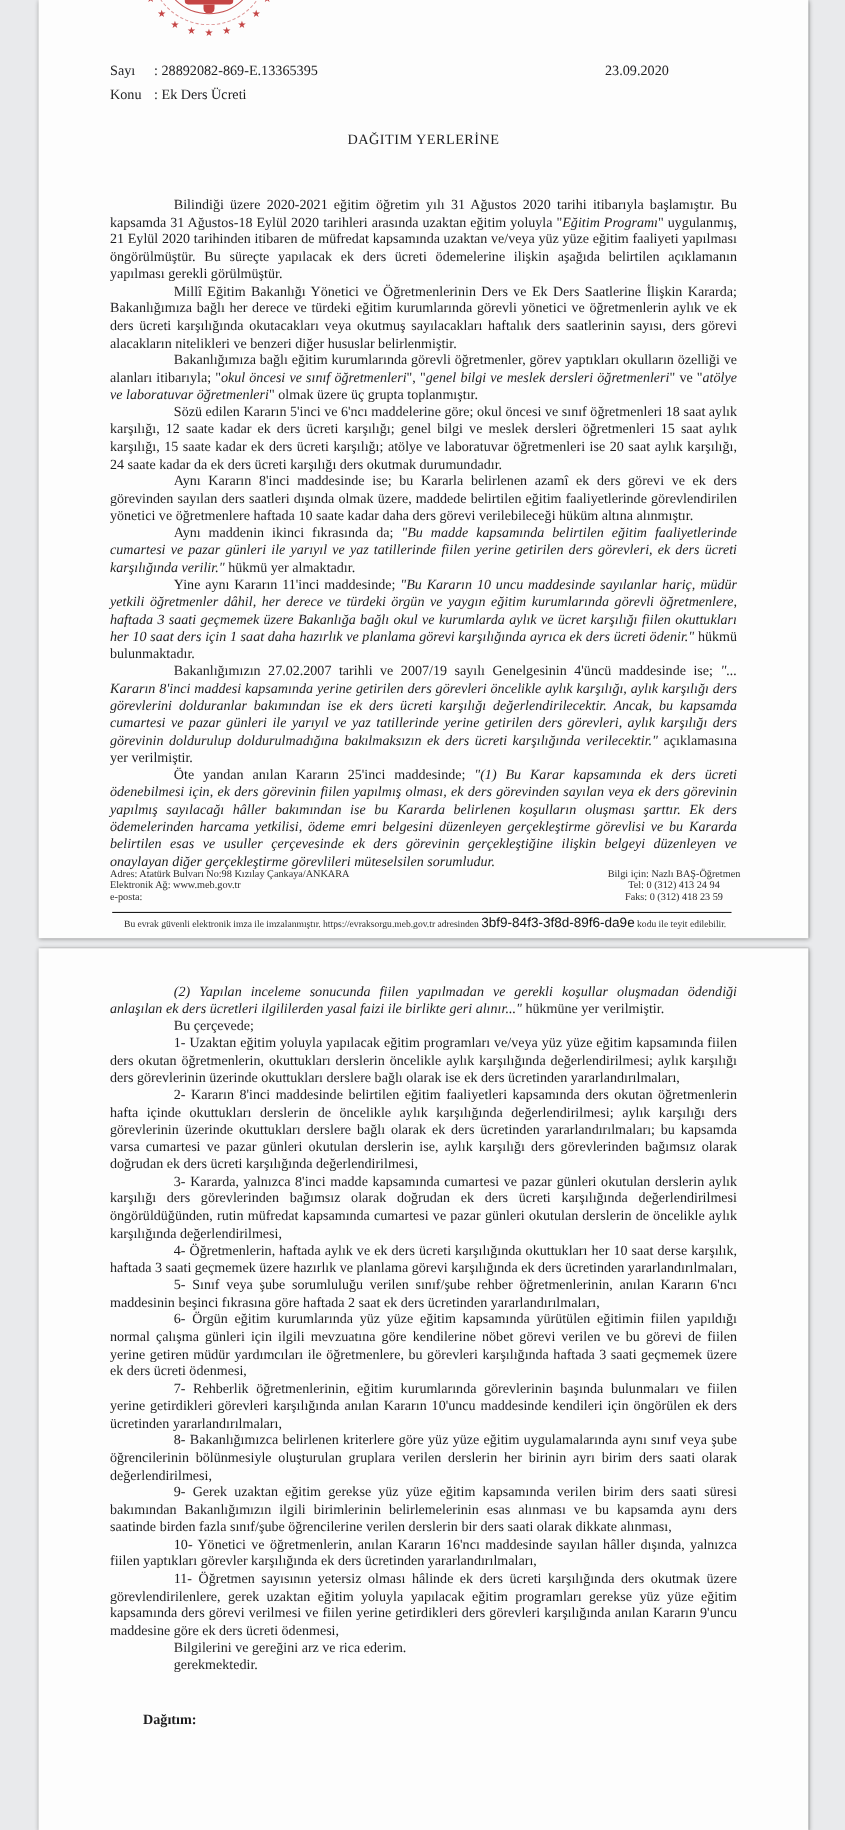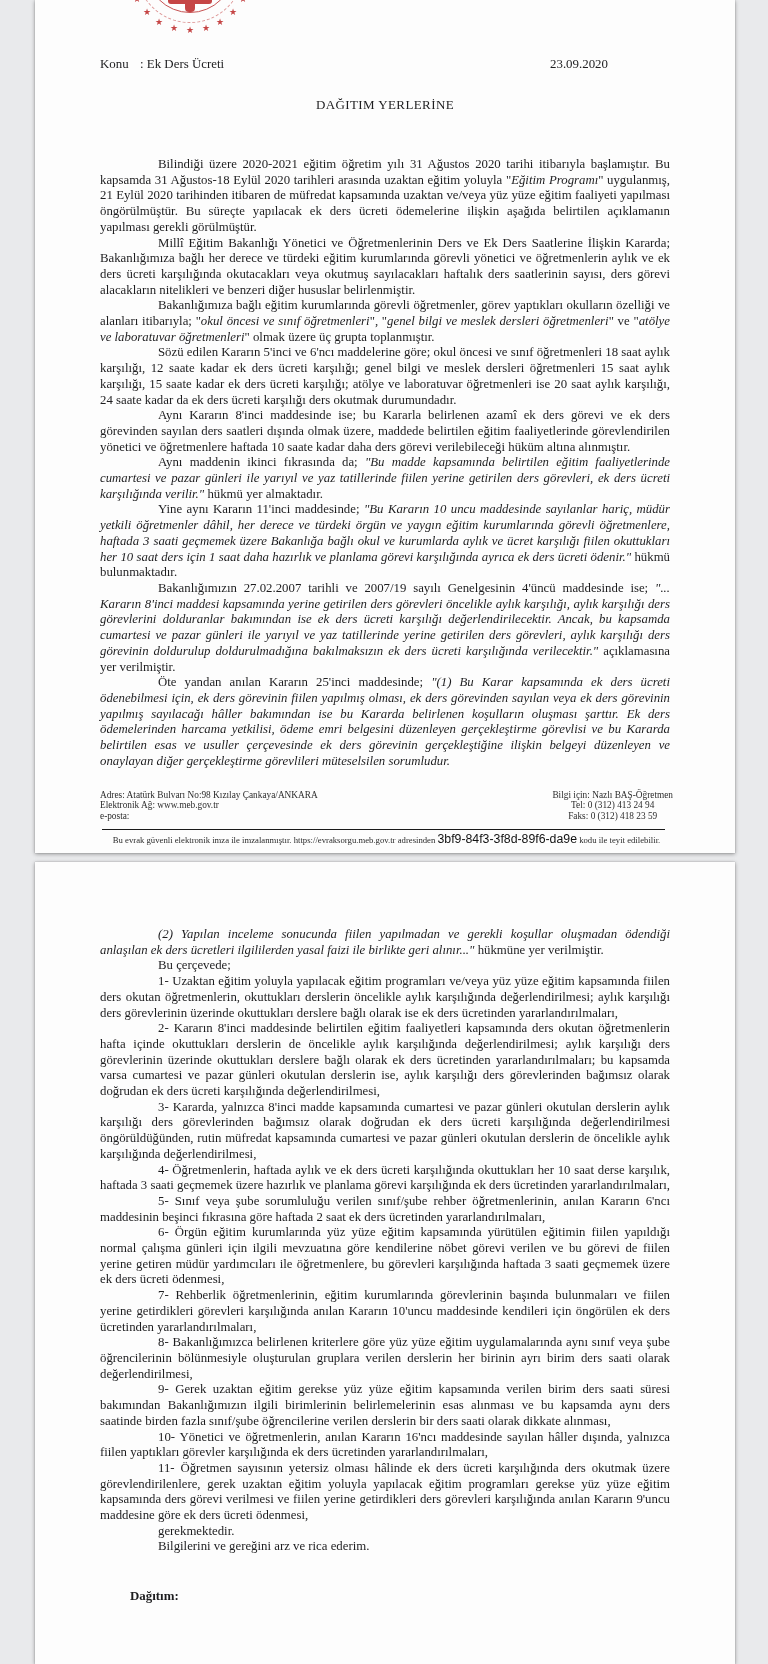--- a/index.html
+++ b/index.html
@@ -49,21 +49,21 @@
 
   
   .footer{position:absolute;left:65px;right:62px;bottom:7px;}
   .footer-cols{display:flex;justify-content:space-between;font-size:9.3px;line-height:10.8px;color:#2b2b2b;}
   .footer-right{text-align:center;}
   .footer-rule{border-top:1.6px solid #1a1a1a;margin:7px 8px 0 2px;}
   .verification{margin-top:2px;font-size:8.7px;color:#2b2b2b;text-align:center;white-space:nowrap;}
   .vcode{font-family:Liberation Sans, sans-serif;font-size:12.3px;letter-spacing:0;color:#111;}
 
   
-  #page2 .content{padding-top:65px;}
+  #page2 .content{padding-top:32px;}
   .signature{margin-top:26px;margin-left:345px;width:162px;text-align:center;
     font-size:12.9px;line-height:18.6px;}
   .distribution{margin-top:34px;margin-left:30px;font-size:12.9px;font-weight:bold;}
 </style>
 </head>
 <body>
 
 <div>
 
   <div class="page" id="page1">
@@ -79,20 +79,24 @@
       <span class="star s4"></span>
       <span class="star s5"></span>
       <span class="star s6"></span>
       <span class="star s7"></span>
       <span class="star s8"></span>
       <span class="star s9"></span>
     </div>
 
     <div class="content">
       <div class="meta">
+        <div class="meta-row">
+          <span class="meta-label">Sayı</span>
+          <span class="meta-value">: 28892082-869-E.13365395</span>
+        </div>
         <div class="meta-row">
           <span class="meta-label">Konu</span>
           <span class="meta-value">: Ek Ders Ücreti</span>
         </div>
         <div class="doc-date">23.09.2020</div>
       </div>
 
       <div class="addressee">DAĞITIM YERLERİNE</div>
 
       <div class="body-text">
@@ -137,22 +141,22 @@
           <p class="para"><span>2- Kararın 8'inci maddesinde belirtilen eğitim faaliyetleri kapsamında ders okutan öğretmenlerin hafta içinde okuttukları derslerin de öncelikle aylık karşılığında değerlendirilmesi; aylık karşılığı ders görevlerinin üzerinde okuttukları derslere bağlı olarak ek ders ücretinden yararlandırılmaları; bu kapsamda varsa cumartesi ve pazar günleri okutulan derslerin ise, aylık karşılığı ders görevlerinden bağımsız olarak doğrudan ek ders ücreti karşılığında değerlendirilmesi,</span></p>
           <p class="para"><span>3- Kararda, yalnızca 8'inci madde kapsamında cumartesi ve pazar günleri okutulan derslerin aylık karşılığı ders görevlerinden bağımsız olarak doğrudan ek ders ücreti karşılığında değerlendirilmesi öngörüldüğünden, rutin müfredat kapsamında cumartesi ve pazar günleri okutulan derslerin de öncelikle aylık karşılığında değerlendirilmesi,</span></p>
           <p class="para"><span>4- Öğretmenlerin, haftada aylık ve ek ders ücreti karşılığında okuttukları her 10 saat derse karşılık, haftada 3 saati geçmemek üzere hazırlık ve planlama görevi karşılığında ek ders ücretinden yararlandırılmaları,</span></p>
           <p class="para"><span>5- Sınıf veya şube sorumluluğu verilen sınıf/şube rehber öğretmenlerinin, anılan Kararın 6'ncı maddesinin beşinci fıkrasına göre haftada 2 saat ek ders ücretinden yararlandırılmaları,</span></p>
           <p class="para"><span>6- Örgün eğitim kurumlarında yüz yüze eğitim kapsamında yürütülen eğitimin fiilen yapıldığı normal çalışma günleri için ilgili mevzuatına göre kendilerine nöbet görevi verilen ve bu görevi de fiilen yerine getiren müdür yardımcıları ile öğretmenlere, bu görevleri karşılığında haftada 3 saati geçmemek üzere ek ders ücreti ödenmesi,</span></p>
           <p class="para"><span>7- Rehberlik öğretmenlerinin, eğitim kurumlarında görevlerinin başında bulunmaları ve fiilen yerine getirdikleri görevleri karşılığında anılan Kararın 10'uncu maddesinde kendileri için öngörülen ek ders ücretinden yararlandırılmaları,</span></p>
           <p class="para"><span>8- Bakanlığımızca belirlenen kriterlere göre yüz yüze eğitim uygulamalarında aynı sınıf veya şube öğrencilerinin bölünmesiyle oluşturulan gruplara verilen derslerin her birinin ayrı birim ders saati olarak değerlendirilmesi,</span></p>
           <p class="para"><span>9- Gerek uzaktan eğitim gerekse yüz yüze eğitim kapsamında verilen birim ders saati süresi bakımından Bakanlığımızın ilgili birimlerinin belirlemelerinin esas alınması ve bu kapsamda aynı ders saatinde birden fazla sınıf/şube öğrencilerine verilen derslerin bir ders saati olarak dikkate alınması,</span></p>
           <p class="para"><span>10- Yönetici ve öğretmenlerin, anılan Kararın 16'ncı maddesinde sayılan hâller dışında, yalnızca fiilen yaptıkları görevler karşılığında ek ders  ücretinden yararlandırılmaları,</span></p>
           <p class="para"><span>11- Öğretmen sayısının yetersiz olması hâlinde ek ders ücreti  karşılığında ders okutmak üzere görevlendirilenlere, gerek uzaktan eğitim yoluyla yapılacak eğitim programları gerekse yüz yüze eğitim kapsamında ders görevi verilmesi ve fiilen yerine getirdikleri ders görevleri karşılığında anılan Kararın 9'uncu maddesine göre  ek ders ücreti ödenmesi,</span></p>
+          <p class="para"><span>Bilgilerini ve gereğini arz ve rica ederim.</span></p>
           <p class="para"><span>gerekmektedir.</span></p>
-          <p class="para"><span>Bilgilerini ve gereğini arz ve rica ederim.</span></p>
         </div>
 
 
       <div class="distribution">Dağıtım:</div>
     </div>
   </div>
 
 </div>
 
 </body></html>

